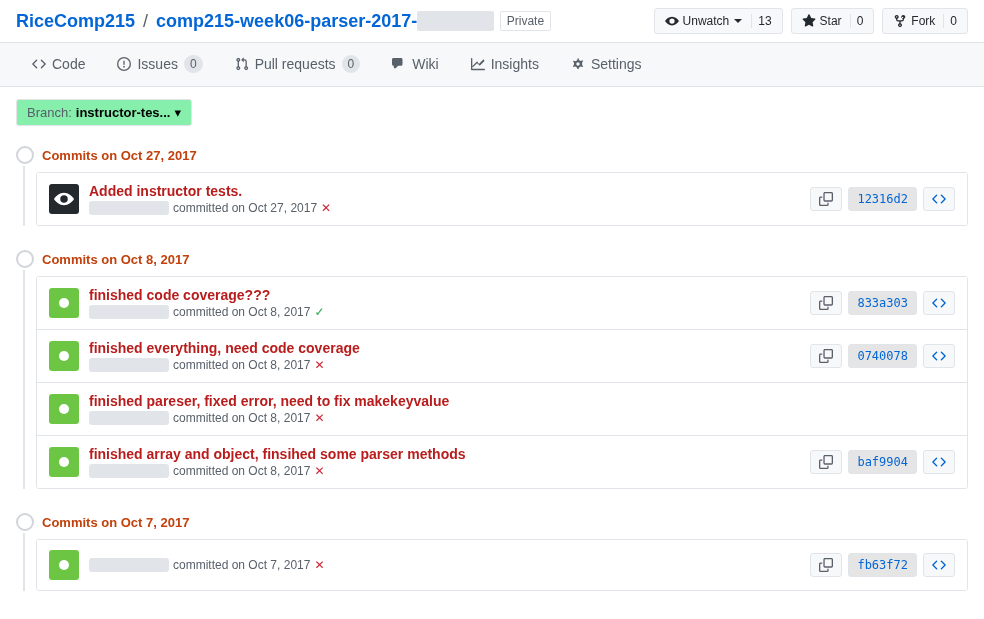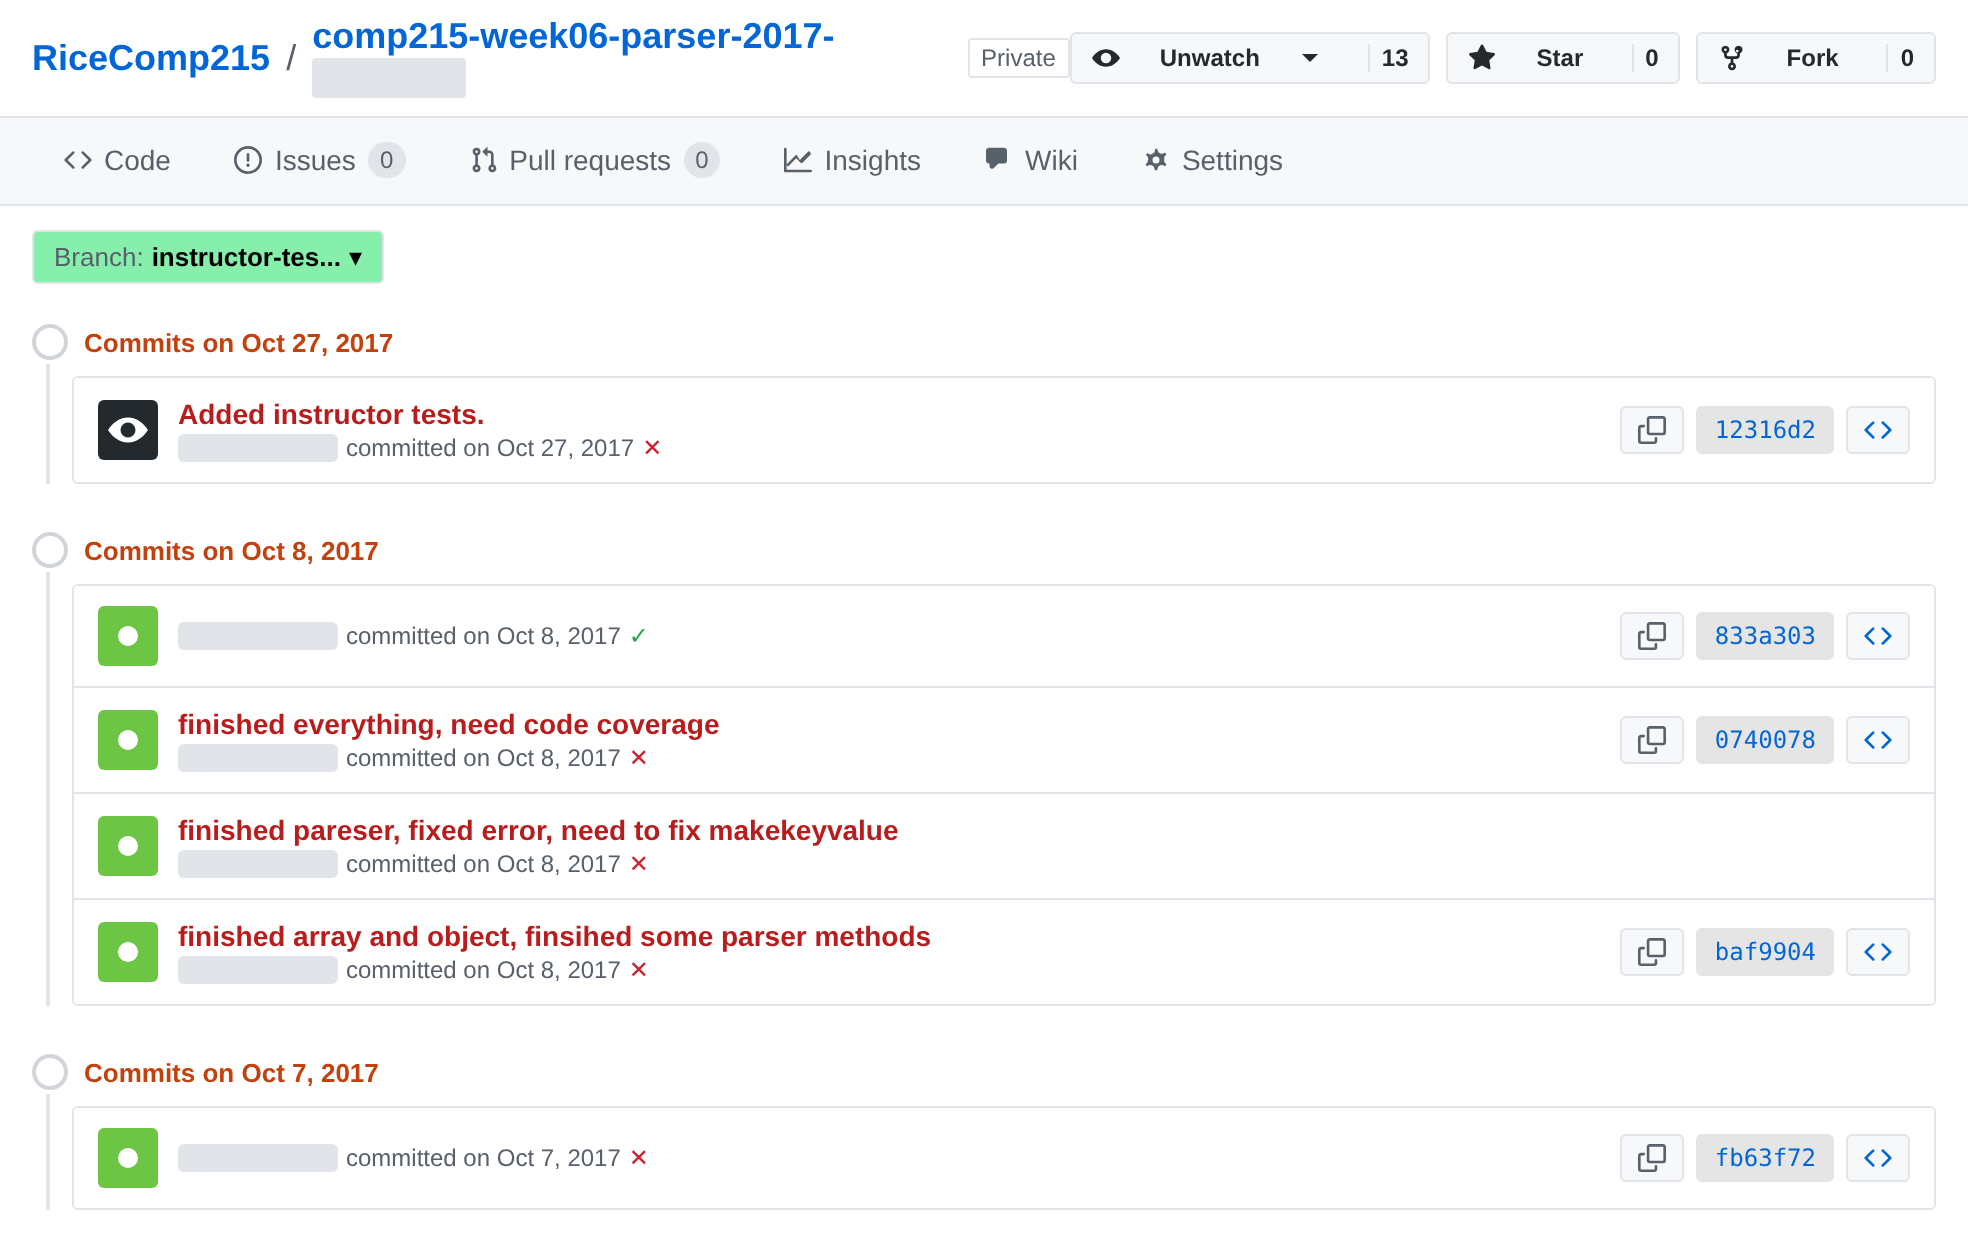--- a/index.html
+++ b/index.html
@@ -1,26 +1,26 @@
 <!DOCTYPE html>
 <html><head>
   <meta charset="utf-8">
   <style>
     * { box-sizing: border-box; margin: 0; padding: 0; }
     body { font-family: -apple-system, BlinkMacSystemFont, "Segoe UI", Helvetica, Arial, sans-serif; font-size: 14px; color: #24292e; background: #fff; }
 
     
     .repo-header { display: flex; align-items: center; justify-content: space-between; padding: 8px 16px; background: #fff; border-bottom: 1px solid #e1e4e8; }
-    .repo-title { display: flex; align-items: center; gap: 6px; font-size: 18px; }
+    .repo-title { display: flex; align-items: center; gap: 6px; font-size: 18px; text-align: right; }
     .repo-owner { color: #0366d6; text-decoration: none; font-weight: 600; }
     .repo-sep { color: #586069; font-weight: 300; margin: 0 2px; }
     .repo-name { color: #0366d6; text-decoration: none; font-weight: 600; }
     .private-badge { font-size: 12px; border: 1px solid #e1e4e8; border-radius: 2px; padding: 2px 6px; color: #586069; }
     .repo-actions { display: flex; align-items: center; gap: 8px; }
-    .action-btn { display: flex; align-items: center; gap: 20px; border: 1px solid #e1e4e8; border-radius: 3px; padding: 5px 10px; font-size: 12px; cursor: pointer; background: #f6f8fa; color: #24292e; font-weight: bold; }
+    .action-btn { display: flex; align-items: center; gap: 4px; border: 1px solid #e1e4e8; border-radius: 3px; padding: 5px 10px; font-size: 12px; cursor: pointer; background: #f6f8fa; color: #24292e; }
     .action-btn .count { background: #f6f8fa; border-left: 1px solid #e1e4e8; margin-left: 4px; padding-left: 6px; }
 
     
     .nav-tabs { display: flex; border-bottom: 1px solid #e1e4e8; padding: 0 16px; background: #f6f8fa; }
     .nav-tab { display: flex; align-items: center; gap: 6px; padding: 12px 16px; font-size: 14px; color: #586069; cursor: pointer; border-bottom: 2px solid transparent; margin-bottom: -1px; text-decoration: none; }
     .tab-count { background: #e1e4e8; border-radius: 20px; padding: 2px 6px; font-size: 12px; }
 
     
     .branch-area { padding: 12px 16px; }
     .branch-btn { display: flex; align-items: center; gap: 4px; border: 1px solid #e1e4e8; border-radius: 3px; padding: 5px 10px; font-size: 13px; background: #86efac; cursor: pointer; }
@@ -108,29 +108,29 @@
   </a>
   <a class="nav-tab">
     <svg width="14" height="14" viewBox="0 0 16 16" fill="currentColor">
         <path d="M7.177 3.073L9.573.677A.25.25 0 0110 .854v4.792a.25.25 0 01-.427.177L7.177 3.427a.25.25 0 010-.354zM3.75 2.5a.75.75 0 100 1.5.75.75 0 000-1.5zm-2.25.75a2.25 2.25 0 113 2.122v5.256a2.251 2.251 0 11-1.5 0V5.372A2.25 2.25 0 011.5 3.25zM11 2.5h-1V4h1a1 1 0 011 1v5.628a2.251 2.251 0 101.5 0V5A2.5 2.5 0 0011 2.5zm1 10.25a.75.75 0 111.5 0 .75.75 0 01-1.5 0zM3.75 12a.75.75 0 100 1.5.75.75 0 000-1.5z"></path>
       </svg>
     <span>Pull requests</span>
     <span class="tab-count">0</span>
   </a>
   <a class="nav-tab">
     <svg width="14" height="14" viewBox="0 0 16 16" fill="currentColor">
+        <path d="M1.75 1h8.5c.966 0 1.75.784 1.75 1.75v5.5A1.75 1.75 0 0110.25 10H7.061l-2.574 2.573A1.457 1.457 0 012 11.543V10h-.25A1.75 1.75 0 010 8.25v-5.5C0 1.784.784 1 1.75 1z"></path>
+      </svg>
+    <span>Wiki</span>
+  </a>
+  <a class="nav-tab">
+    <svg width="14" height="14" viewBox="0 0 16 16" fill="currentColor">
         <path d="M1.5 1.75a.75.75 0 00-1.5 0v12.5c0 .414.336.75.75.75h14.5a.75.75 0 000-1.5H1.5V1.75zm14.28 2.53l-5.25 5.25a.75.75 0 01-1.06 0L7 7.06 2.78 11.28a.75.75 0 01-1.06-1.06l4.75-4.75a.75.75 0 011.06 0L9 7.94l4.72-4.72a.75.75 0 111.06 1.06z"></path>
       </svg>
     <span>Insights</span>
-  </a>
-  <a class="nav-tab">
-    <svg width="14" height="14" viewBox="0 0 16 16" fill="currentColor">
-        <path d="M1.75 1h8.5c.966 0 1.75.784 1.75 1.75v5.5A1.75 1.75 0 0110.25 10H7.061l-2.574 2.573A1.457 1.457 0 012 11.543V10h-.25A1.75 1.75 0 010 8.25v-5.5C0 1.784.784 1 1.75 1z"></path>
-      </svg>
-    <span>Wiki</span>
   </a>
   <a class="nav-tab">
     <svg width="14" height="14" viewBox="0 0 16 16" fill="currentColor">
         <path d="M7.429 1.525a6.593 6.593 0 011.142 0c.036.003.108.036.137.146l.289 1.105c.147.56.55.967.997 1.189.174.086.341.183.501.29.417.278.97.319 1.476.067l1.010-.483c.100-.048.181-.019.228.033.224.249.438.51.641.785.060.082.053.168-.007.237l-.764.833c-.372.405-.494.953-.408 1.437.028.162.044.328.044.497 0 .169-.016.335-.044.497-.086.484.036 1.032.408 1.437l.764.833c.060.069.067.155.007.237a8.236 8.236 0 01-.641.785c-.047.052-.128.081-.228.033l-1.010-.483c-.506-.252-1.059-.211-1.476.067-.16.107-.327.204-.501.29-.447.222-.85.629-.997 1.189l-.289 1.105c-.029.11-.101.143-.137.146a6.593 6.593 0 01-1.142 0c-.036-.003-.108-.036-.137-.146l-.289-1.105c-.147-.56-.55-.967-.997-1.189a5.337 5.337 0 01-.501-.29c-.417-.278-.97-.319-1.476-.067l-1.010.483c-.100.048-.181.019-.228-.033a8.236 8.236 0 01-.641-.785c-.060-.082-.053-.168.007-.237l.764-.833c.372-.405.494-.953.408-1.437A4.56 4.56 0 013.5 8c0-.169.016-.335.044-.497.086-.484-.036-1.032-.408-1.437l-.764-.833c-.060-.069-.067-.155-.007-.237.203-.275.417-.536.641-.785.047-.052.128-.081.228-.033l1.010.483c.506.252 1.059.211 1.476-.067.16-.107.327-.204.501-.29.447-.222.85-.629.997-1.189l.289-1.105c.029-.11.101-.143.137-.146zM8 6a2 2 0 100 4 2 2 0 000-4z"></path>
       </svg>
     <span>Settings</span>
   </a>
 </div>
 
 <div class="branch-area">
@@ -178,20 +178,21 @@
       <div class="commits-group">
         <div class="commits-date-header">Commits on Oct 8, 2017</div>
         <div class="commits-list">
           <div class="commit-item">
             <div class="commit-avatar" style="background: rgb(108, 198, 68); display: flex; align-items: center; justify-content: center;">
               <svg width="20" height="20" viewBox="0 0 16 16" fill="white">
                 <path d="M8 4a4 4 0 100 8A4 4 0 008 4z"></path>
               </svg>
             </div>
             <div class="commit-info">
+              <div class="commit-message">finished code coverage???</div>
               <div class="commit-meta"><span class="author"></span> committed on Oct 8, 2017 <span class="status-check status-ok">✓</span></div>
             </div>
             <div class="commit-actions">
               <button class="commit-copy-btn">
                 <svg width="14" height="14" viewBox="0 0 16 16" fill="currentColor">
                   <path d="M0 6.75C0 5.784.784 5 1.75 5h1.5a.75.75 0 010 1.5h-1.5a.25.25 0 00-.25.25v7.5c0 .138.112.25.25.25h7.5a.25.25 0 00.25-.25v-1.5a.75.75 0 011.5 0v1.5A1.75 1.75 0 019.25 16h-7.5A1.75 1.75 0 010 14.25v-7.5z"></path>
                   <path d="M5 1.75C5 .784 5.784 0 6.75 0h7.5C15.216 0 16 .784 16 1.75v7.5A1.75 1.75 0 0114.25 11h-7.5A1.75 1.75 0 015 9.25v-7.5zm1.75-.25a.25.25 0 00-.25.25v7.5c0 .138.112.25.25.25h7.5a.25.25 0 00.25-.25v-7.5a.25.25 0 00-.25-.25h-7.5z"></path>
                 </svg>
               </button>
               <button class="commit-hash-btn">833a303</button>

